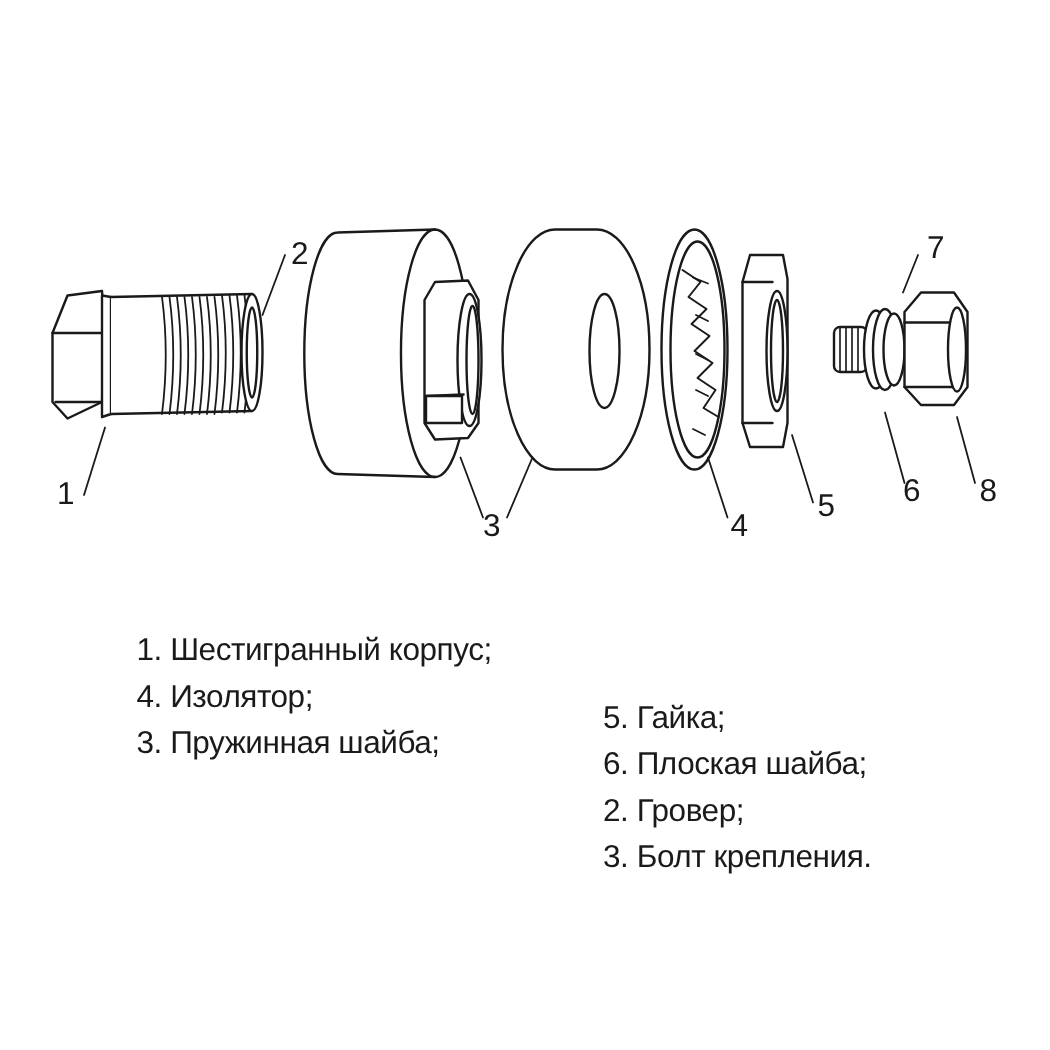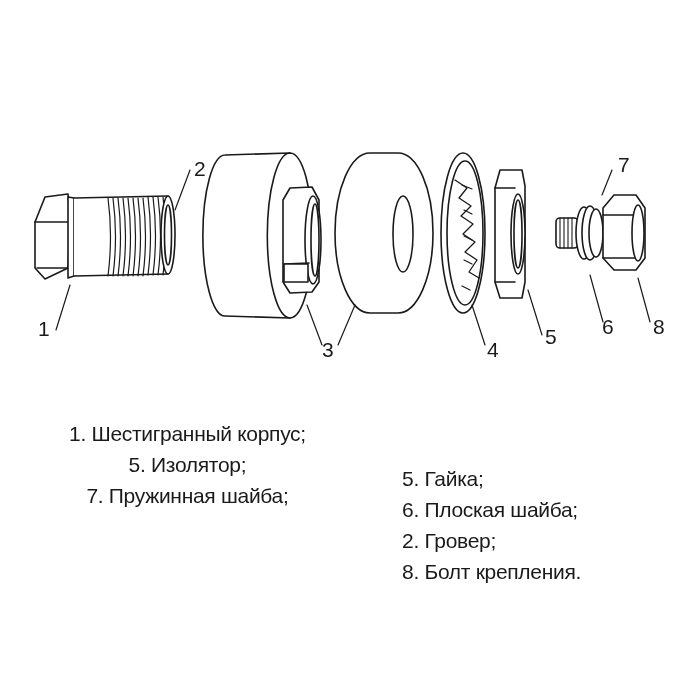--- a/index.html
+++ b/index.html
@@ -1,20 +1,20 @@
 <!DOCTYPE html>
 <html><head>
 <meta charset="utf-8">
 <style>
   html, body { margin: 0; padding: 0; background: #ffffff; }
   body { width: 700px; height: 700px; position: relative; overflow: hidden; font-family: "Liberation Sans", "DejaVu Sans", sans-serif; color: #1a1a1a; }
   #diagram { position: absolute; left: 0; top: 0; width: 700px; height: 400px; }
   .num { font-family: "Liberation Sans", sans-serif; font-size: 21px; fill: #1a1a1a; }
   .legend { position: absolute; top: 418px; font-size: 21px; line-height: 31px; letter-spacing: -0.3px; }
-  .legend-left { left: 69px; text-align: center; }
+  .legend-left { left: 91px; }
   .legend-right { left: 402px; margin-top: 45px; }
   .legend-item { white-space: nowrap; }
 </style>
 </head>
 <body>
 
 <svg id="diagram" viewBox="0 0 700 400" xmlns="http://www.w3.org/2000/svg" fill="none" stroke="#1a1a1a" stroke-width="1.6" stroke-linejoin="round" stroke-linecap="round">
 
   <g>
     <polygon points="35,222 45,197 68,194 70,219 68,268 45,279 35,268" fill="#fff"></polygon>
@@ -106,22 +106,22 @@
   <text class="num" x="322" y="357" stroke="none">3</text>
   <text class="num" x="487" y="357" stroke="none">4</text>
   <text class="num" x="545" y="344" stroke="none">5</text>
   <text class="num" x="602" y="334" stroke="none">6</text>
   <text class="num" x="618" y="172" stroke="none">7</text>
   <text class="num" x="653" y="334" stroke="none">8</text>
 </svg>
 
 <div class="legend legend-left">
   <div class="legend-item">1. Шестигранный корпус;</div>
-  <div class="legend-item">5. Изолятор;</div>
-  <div class="legend-item">7. Пружинная шайба;</div>
+  <div class="legend-item">4. Изолятор;</div>
+  <div class="legend-item">3. Пружинная шайба;</div>
 </div>
 
 <div class="legend legend-right">
   <div class="legend-item">5. Гайка;</div>
   <div class="legend-item">6. Плоская шайба;</div>
   <div class="legend-item">2. Гровер;</div>
-  <div class="legend-item">8. Болт крепления.</div>
+  <div class="legend-item">3. Болт крепления.</div>
 </div>
 
 </body></html>

